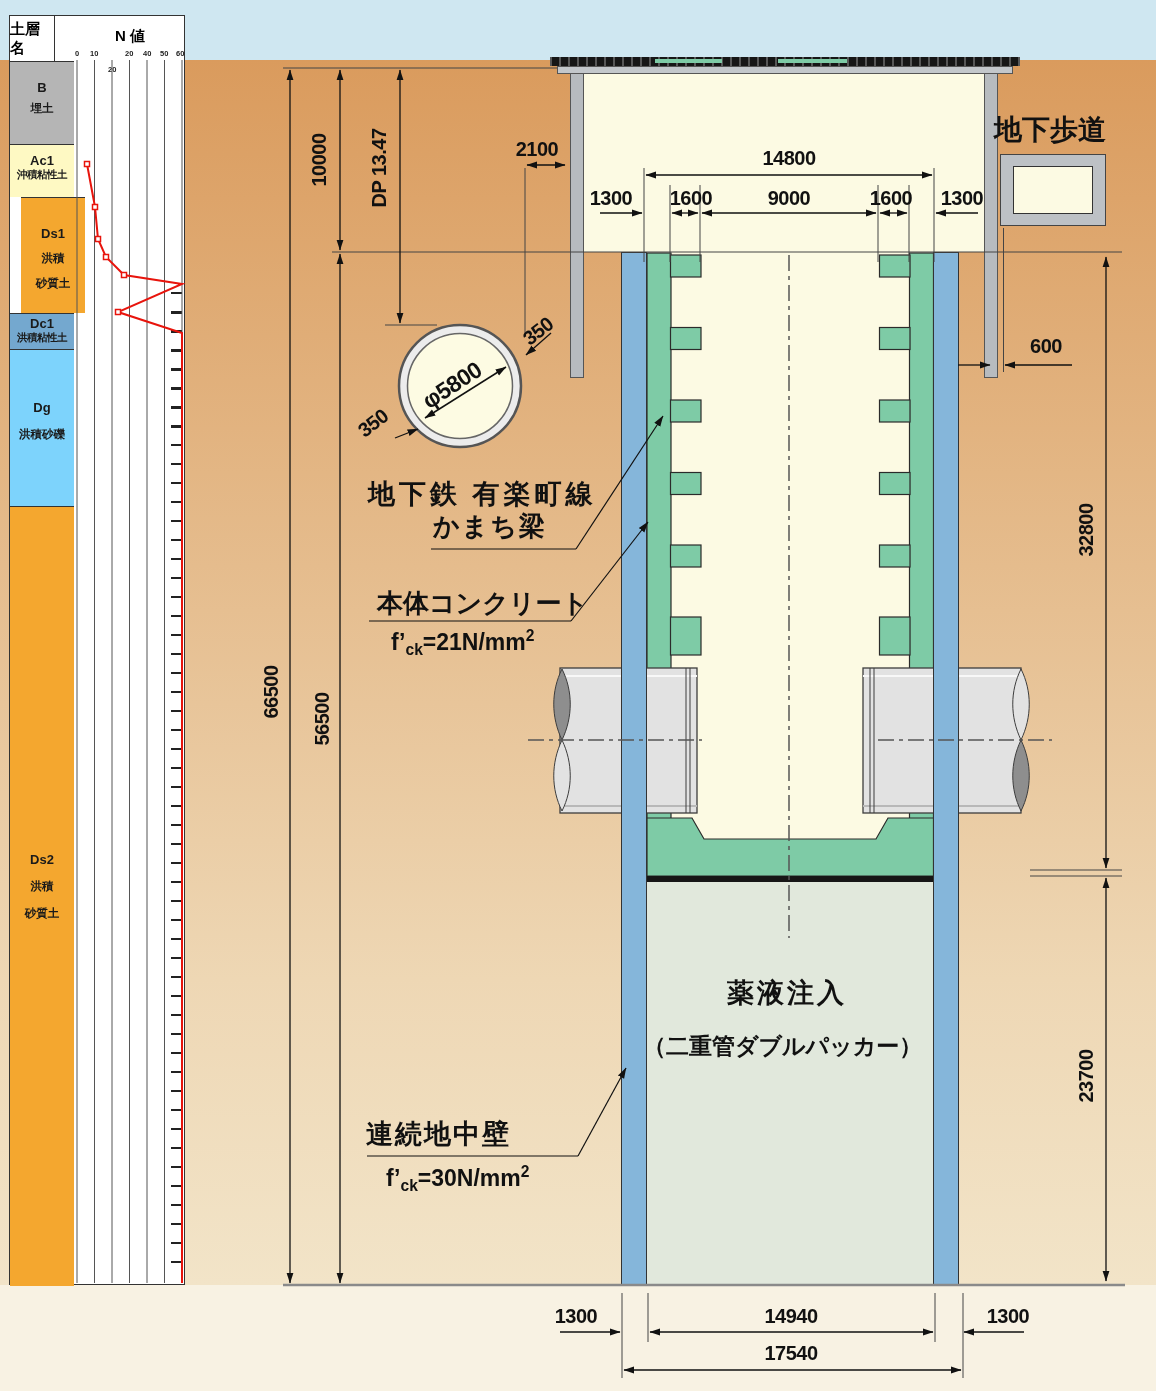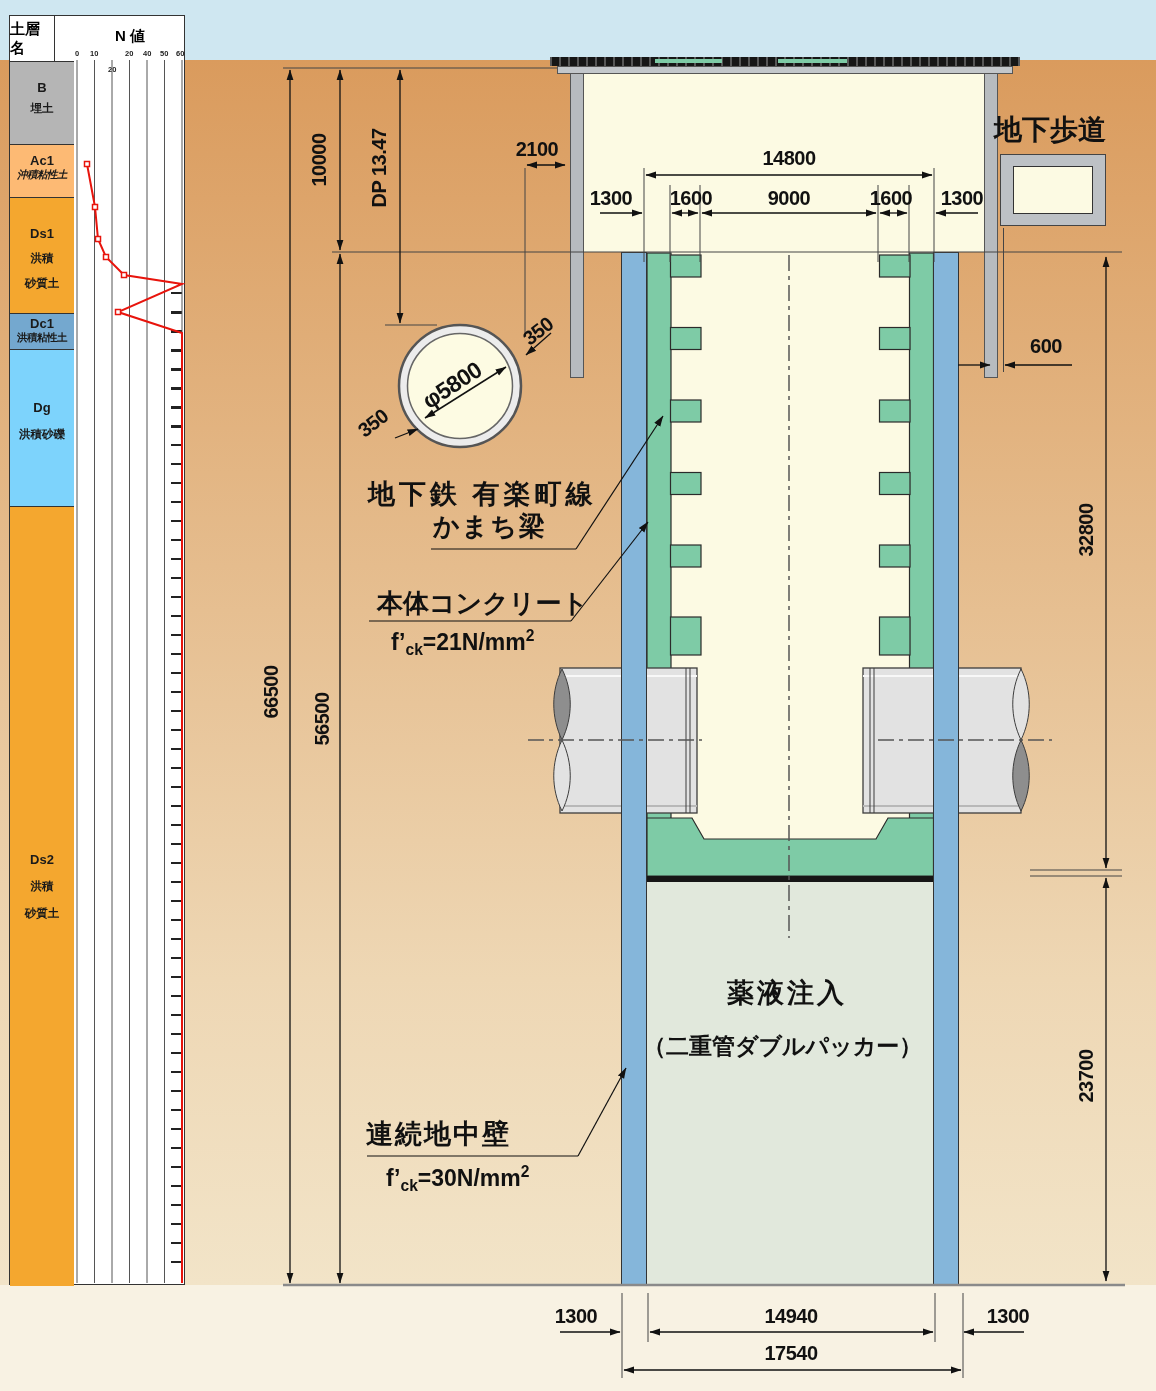--- a/index.html
+++ b/index.html
@@ -32,25 +32,25 @@
     <span class="abs" style="left:115px;">20</span>
     <span class="abs" style="left:133px;">40</span>
     <span class="abs" style="left:150px;">50</span>
     <span class="abs" style="left:166px;">60</span>
   </div>
 
   <div class="soil-cell" style="top:45px;height:83px;background:#b5b5b5;padding-top:18px;">
     <div class="soil-code">B</div>
     <div class="soil-line" style="margin-top:6px;">埋土</div>
   </div>
-  <div class="soil-cell" style="top:128px;height:53px;background:#fdba74;padding-top:8px;">
+  <div class="soil-cell" style="top:128px;height:53px;background:#fef9c3;padding-top:8px;">
     <div class="soil-code">Ac1</div>
-    <div class="soil-line" style="font-size:10.5px;letter-spacing:-0.5px;font-style:italic;">沖積粘性土</div>
-  </div>
-  <div class="soil-cell" style="top:181px;height:116px;background:#f4a72f;padding-top:28px;">
+    <div class="soil-line" style="font-size:10.5px;letter-spacing:-0.5px;">沖積粘性土</div>
+  </div>
+  <div class="soil-cell" style="top:181px;height:116px;background:#f4a72f;padding-top:28px;margin-left:11px;">
     <div class="soil-code">Ds1</div>
     <div class="soil-line" style="margin-top:10px;">洪積</div>
     <div class="soil-line" style="margin-top:10px;">砂質土</div>
   </div>
   <div class="soil-cell" style="top:297px;height:36px;background:#74a8cf;padding-top:2px;">
     <div class="soil-code">Dc1</div>
     <div class="soil-line" style="font-size:10.5px;letter-spacing:-0.5px;">洪積粘性土</div>
   </div>
   <div class="soil-cell" style="top:333px;height:157px;background:#7dd3fc;padding-top:50px;">
     <div class="soil-code">Dg</div>

